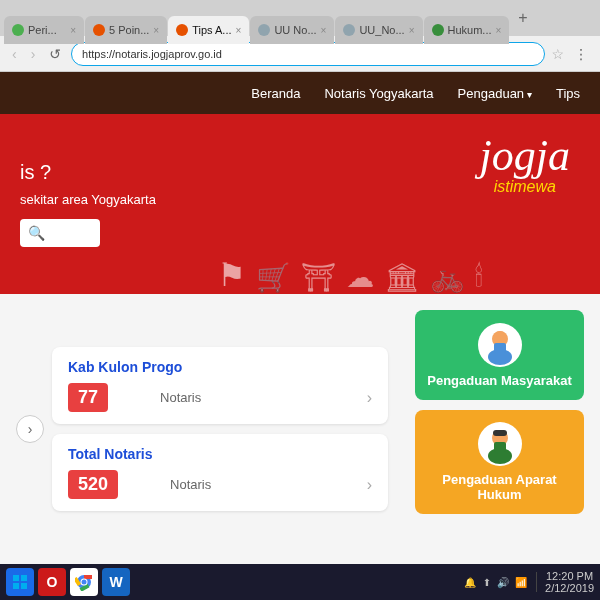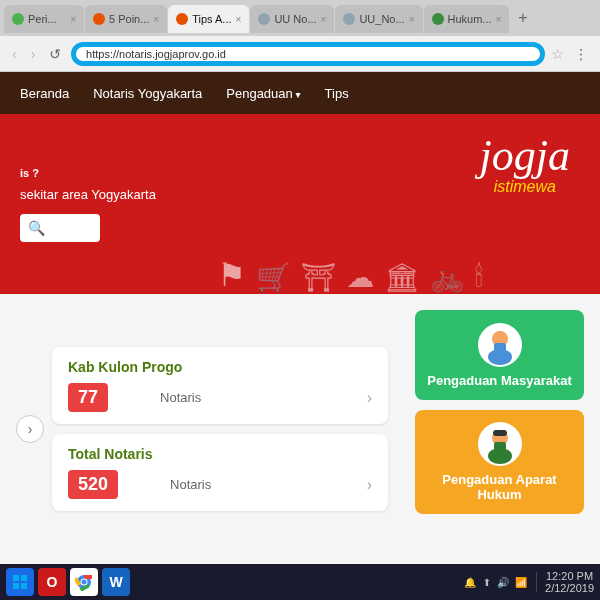--- a/index.html
+++ b/index.html
@@ -3,65 +3,65 @@
   <meta charset="utf-8">
   <style>
     * { margin: 0; padding: 0; box-sizing: border-box; }
     body { width: 600px; height: 600px; overflow: hidden; font-family: Arial, sans-serif; background: #f0f0f0; }
 
     
     .browser-frame { width: 600px; height: 600px; display: flex; flex-direction: column; background: #e8e8e8; }
 
     
     .tab-bar { background: #d0d0d0; display: flex; align-items: center; height: 36px; padding: 0 4px; gap: 1px; }
-    .tab { display: flex; align-items: center; height: 28px; padding: 0 8px; border-radius: 6px 6px 0 0; font-size: 11px; max-width: 110px; min-width: 80px; background: #c0c0c0; color: #444; gap: 4px; position: relative; top: 1px; }
+    .tab { display: flex; align-items: center; height: 28px; padding: 0 8px; border-radius: 6px 6px 0 0; font-size: 11px; max-width: 110px; min-width: 80px; background: #c0c0c0; color: #444; gap: 4px; position: relative; top: 12px; }
     .tab.active { background: #f0f0f0; color: #111; }
     .tab-favicon { width: 12px; height: 12px; border-radius: 50%; flex-shrink: 0; }
     .tab-label { overflow: hidden; white-space: nowrap; text-overflow: ellipsis; flex: 1; }
     .tab-close { font-size: 10px; color: #888; cursor: pointer; flex-shrink: 0; }
     .tab-new { background: none; border: none; font-size: 16px; color: #666; cursor: pointer; padding: 0 6px; margin-left: 2px; position: relative; top: 0; height: 28px; display: flex; align-items: center; }
 
     
     .toolbar { background: #f0f0f0; height: 36px; display: flex; align-items: center; padding: 0 8px; gap: 6px; border-bottom: 1px solid #ccc; }
     .toolbar-btn { background: none; border: none; cursor: pointer; color: #666; font-size: 14px; padding: 2px 4px; }
     .toolbar-btn:disabled { color: #bbb; cursor: default; }
-    .address-bar { flex: 1; height: 24px; border: 5px solid #0ea5e9; border-radius: 12px; padding: 0 10px; font-size: 11px; background: white; color: #333; }
+    .address-bar { flex: 1; height: 24px; border: 1px solid #0ea5e9; border-radius: 12px; padding: 0 10px; font-size: 11px; background: white; color: #333; }
     .toolbar-star { font-size: 14px; color: #aaa; }
 
     
     .page { flex: 1; overflow: hidden; background: #fff; display: flex; flex-direction: column; }
 
     
-    .site-nav { background: #3d1f10; height: 42px; display: flex; align-items: center; justify-content: flex-start; padding: 0 20px; gap: 24px; }
+    .site-nav { background: #3d1f10; height: 42px; display: flex; align-items: center; justify-content: flex-end; padding: 0 20px; gap: 24px; }
     .site-nav-item { color: #fff; font-size: 13px; text-decoration: none; cursor: pointer; }
     .site-nav-item.dropdown::after { content: ' ▾'; font-size: 10px; }
 
     
     .hero { background: #cc1a1a; height: 180px; position: relative; overflow: hidden; display: flex; align-items: center; padding: 20px; }
     .hero-text { color: white; z-index: 2; }
-    .hero-text h2 { font-size: 11px; font-weight: bold; margin-bottom: 8px; }
+    .hero-text h2 { font-size: 20px; font-weight: normal; margin-bottom: 8px; }
     .hero-text p { font-size: 13px; margin-bottom: 12px; }
     .hero-search { display: flex; align-items: center; background: white; border-radius: 4px; width: 80px; height: 28px; padding: 0 8px; }
     .hero-search-icon { color: #888; font-size: 14px; }
     .hero-logo { position: absolute; right: 30px; top: 20px; z-index: 2; text-align: center; }
     .hero-logo-text { font-family: Georgia, serif; font-size: 44px; font-style: italic; color: white; line-height: 1; }
     .hero-logo-sub { color: #ffd700; font-size: 16px; font-style: italic; }
     .hero-illustrations { position: absolute; bottom: 0; left: 100px; right: 0; height: 70px; display: flex; align-items: flex-end; justify-content: center; gap: 10px; }
 
     
     .main-content { background: #f5f5f5; flex: 1; display: flex; padding: 16px; gap: 16px; }
 
     
     .left-section { display: flex; align-items: center; gap: 8px; flex: 1; }
     .nav-arrow { width: 28px; height: 28px; border-radius: 50%; border: 1px solid #ccc; background: white; display: flex; align-items: center; justify-content: center; cursor: pointer; color: #666; font-size: 14px; flex-shrink: 0; }
 
     
     .cards-left { display: flex; flex-direction: column; gap: 10px; flex: 1; }
     .stat-card { background: white; border-radius: 8px; padding: 12px 16px; box-shadow: 0 1px 3px rgba(0,0,0,0.1); }
-    .stat-card h3 { font-size: 14px; font-weight: bold; color: #4d7c0f; margin-bottom: 8px; }
+    .stat-card h3 { font-size: 14px; font-weight: bold; color: #1d4ed8; margin-bottom: 8px; }
     .stat-badge { display: inline-flex; align-items: center; background: #e84040; color: white; border-radius: 4px; padding: 4px 10px; font-size: 18px; font-weight: bold; margin-right: 8px; }
     .stat-label { font-size: 13px; color: #666; }
     .stat-row { display: flex; align-items: center; gap: 44px; }
 
     
     .cards-right { display: flex; flex-direction: column; gap: 10px; width: 180px; flex-shrink: 0; }
     .action-card { border-radius: 8px; padding: 12px; display: flex; flex-direction: column; align-items: center; justify-content: center; min-height: 90px; cursor: pointer; margin-left: 11px; }
     .action-card.green { background: #2ebd6b; }
     .action-card.yellow { background: #f5a623; }
     .action-card-avatar { width: 44px; height: 44px; border-radius: 50%; background: #fff; display: flex; align-items: center; justify-content: center; margin-bottom: 6px; overflow: hidden; }

